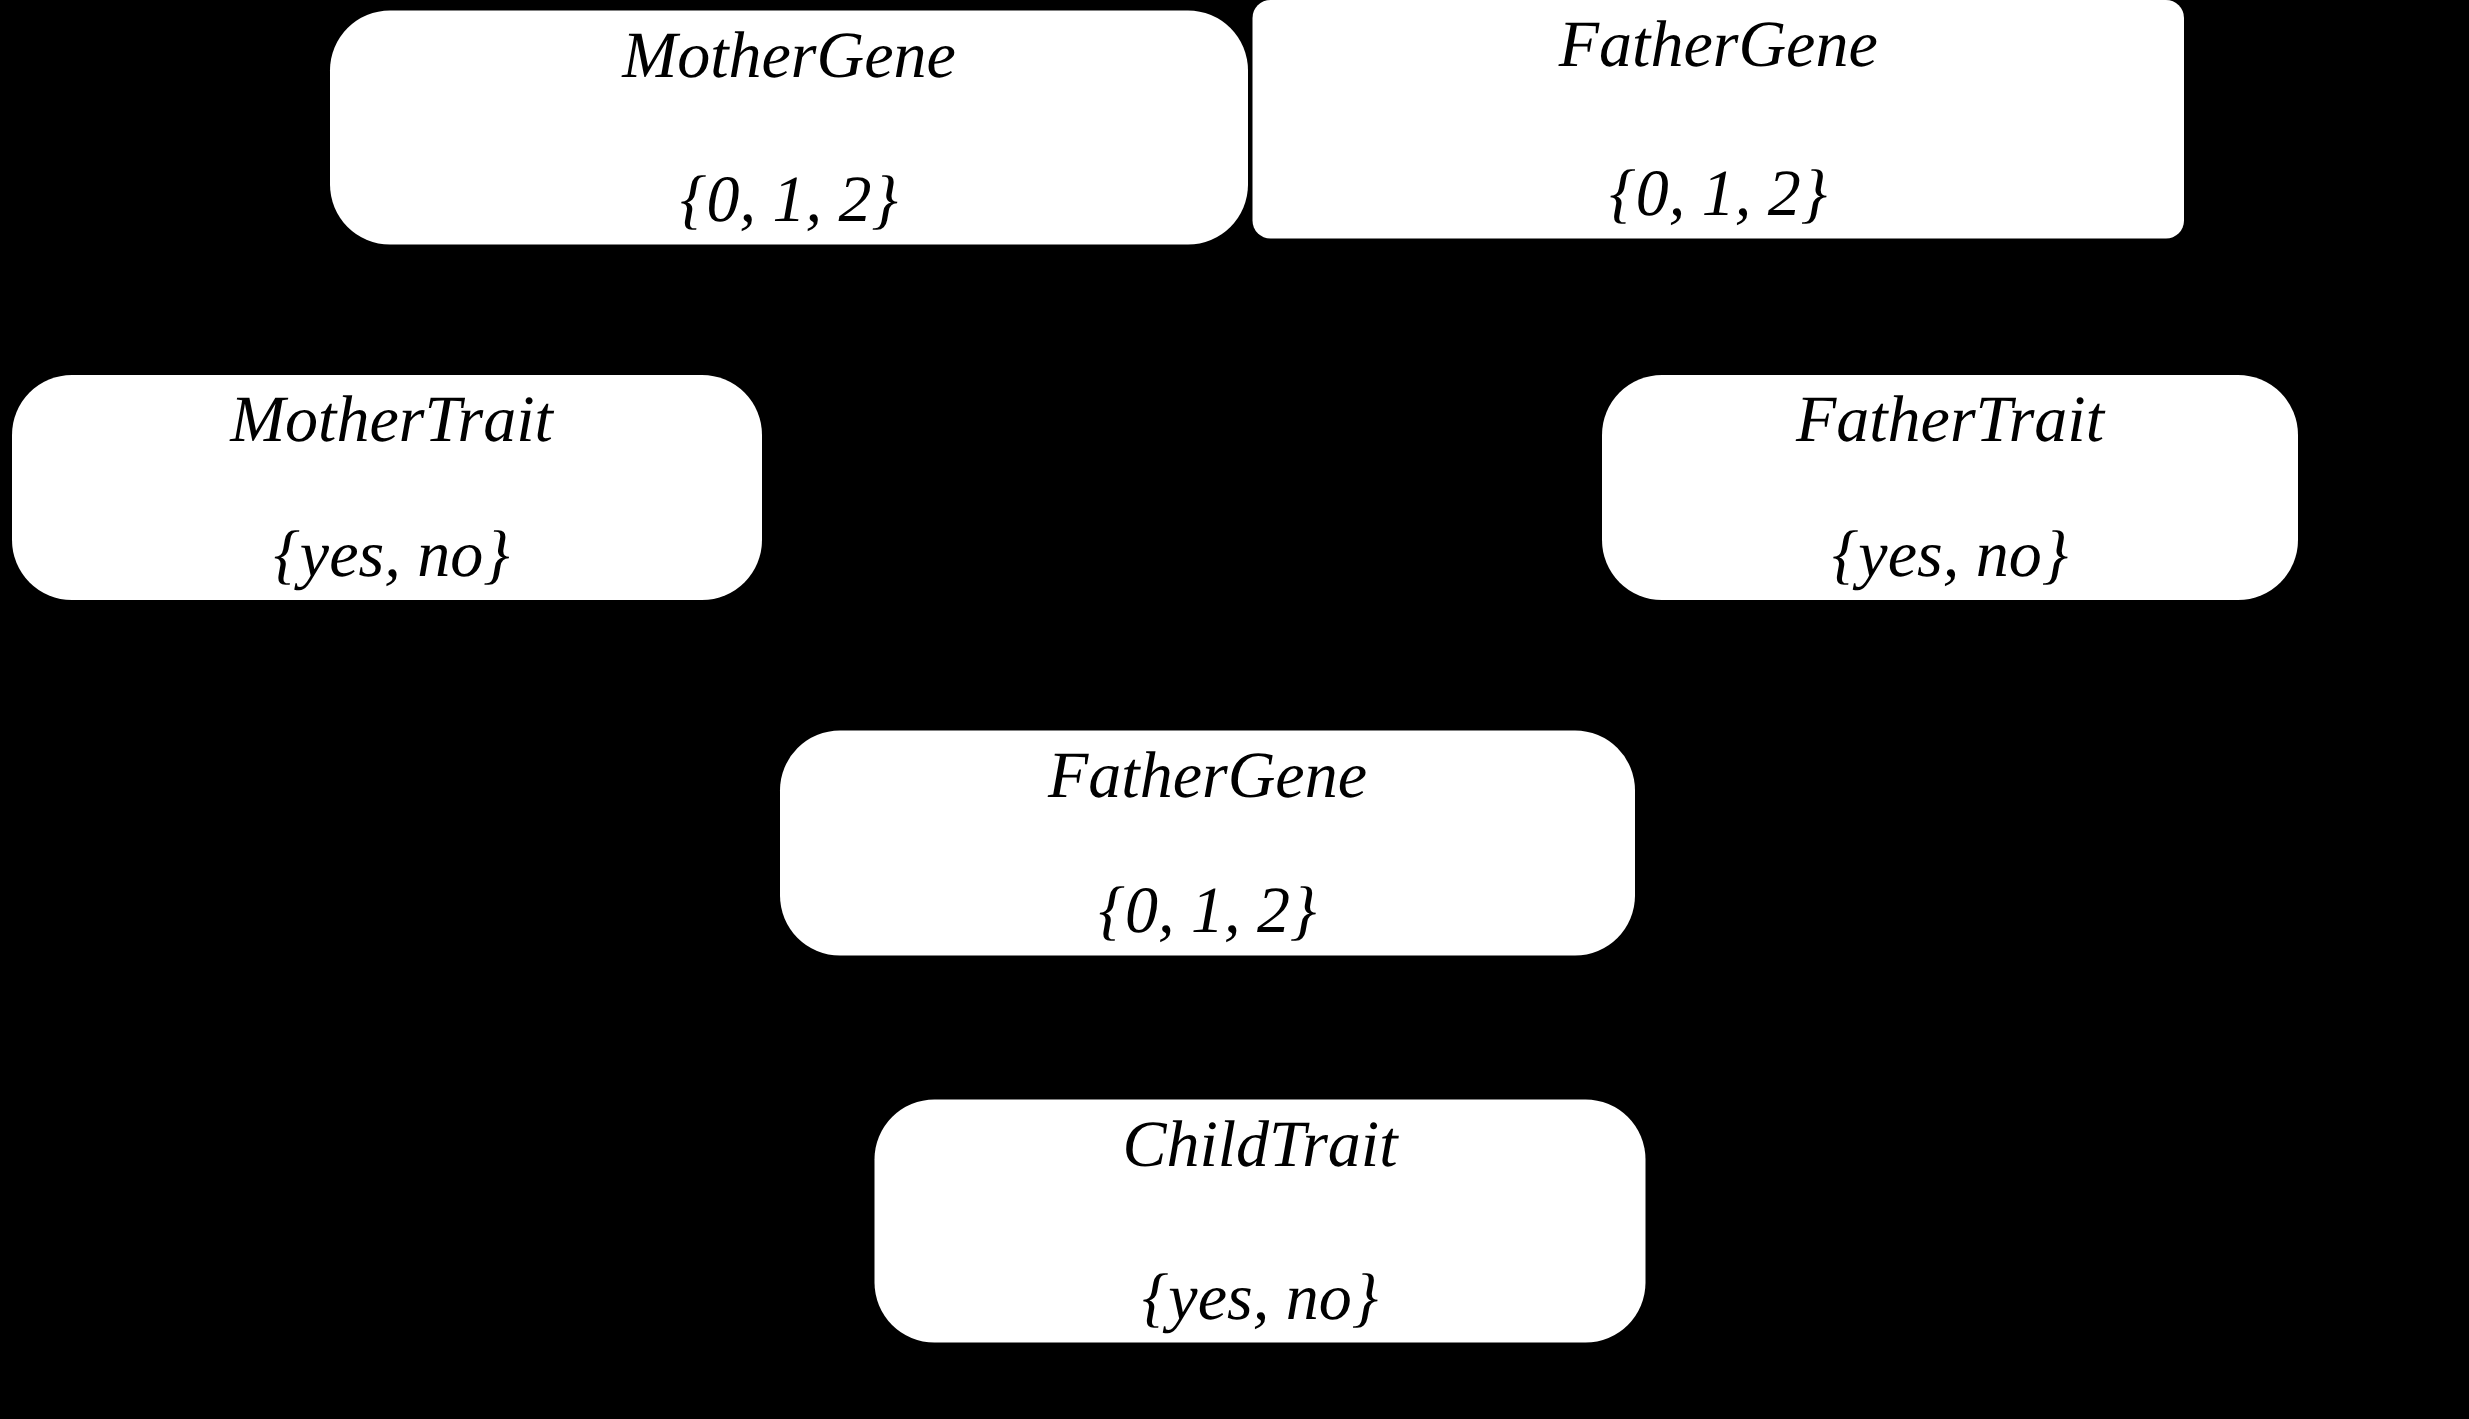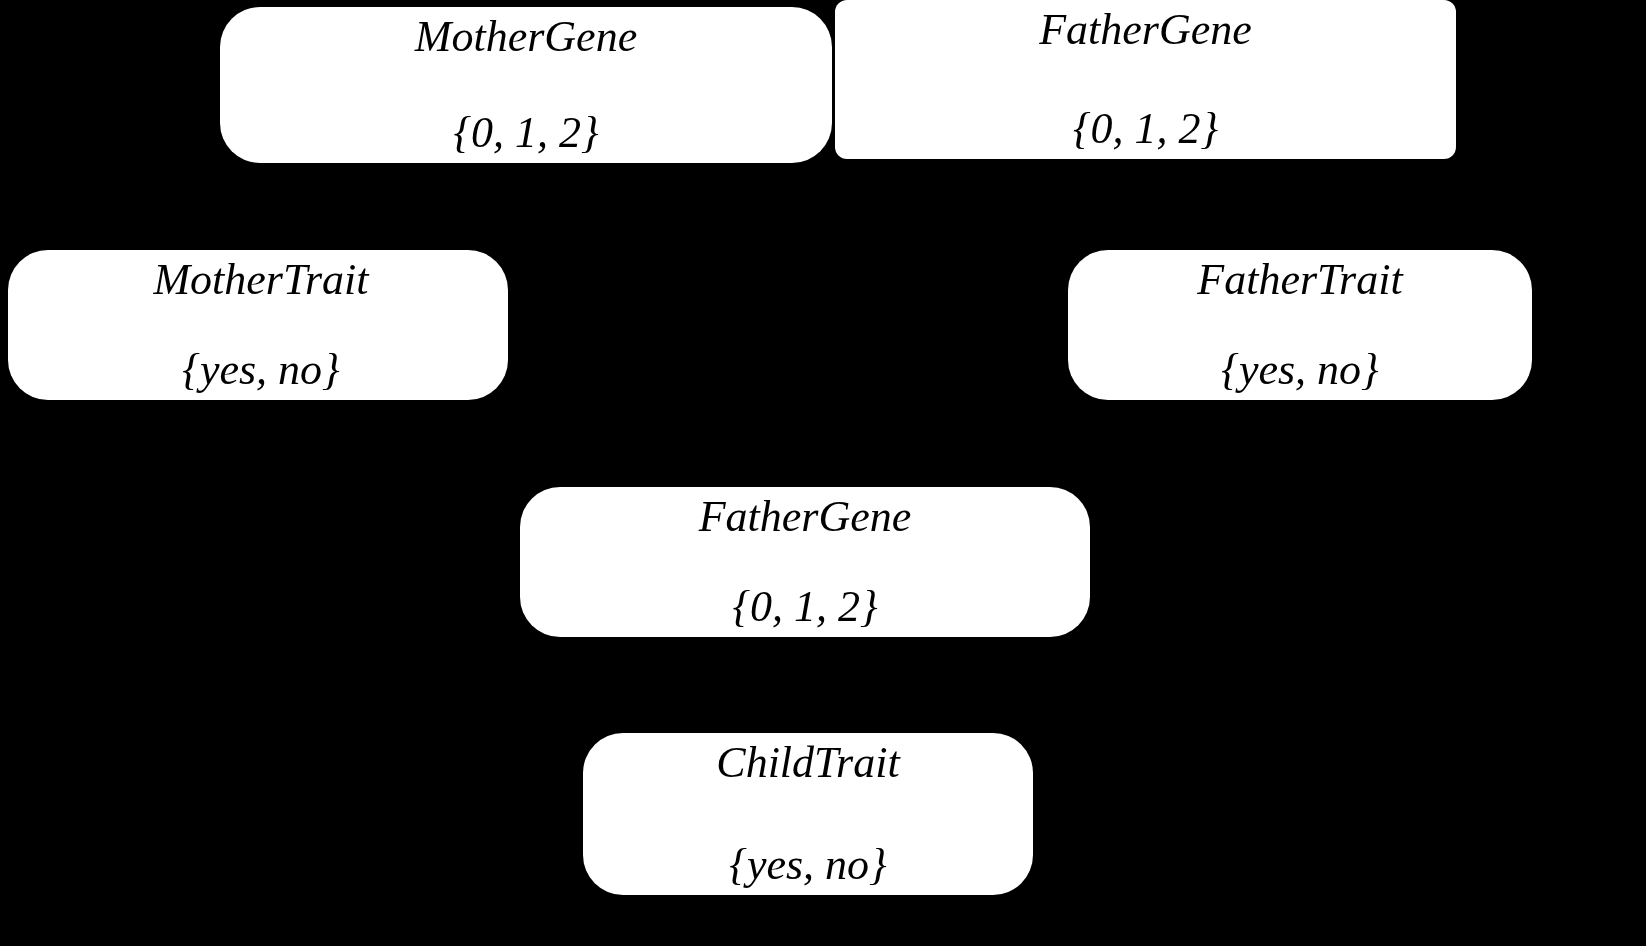--- a/index.html
+++ b/index.html
@@ -60,21 +60,21 @@
     left: 1068px; top: 250px; width: 464px; height: 150px;
   }
 
   
   #node-child-gene {
     left: 520px;  top: 487px; width: 570px; height: 150px;
   }
 
   
   #node-child-trait {
-    left: 583px;  top: 733px; width: 450px; height: 162px;
+    left: 583px;  top: 733px; width: 514px; height: 162px;
   }
 </style>
 </head>
 <body>
 
 <div id="canvas">
 
   <div class="node" id="node-mother-gene">
     <span class="node-name">MotherGene</span>
     <span class="node-domain">{0, 1, 2}</span>

